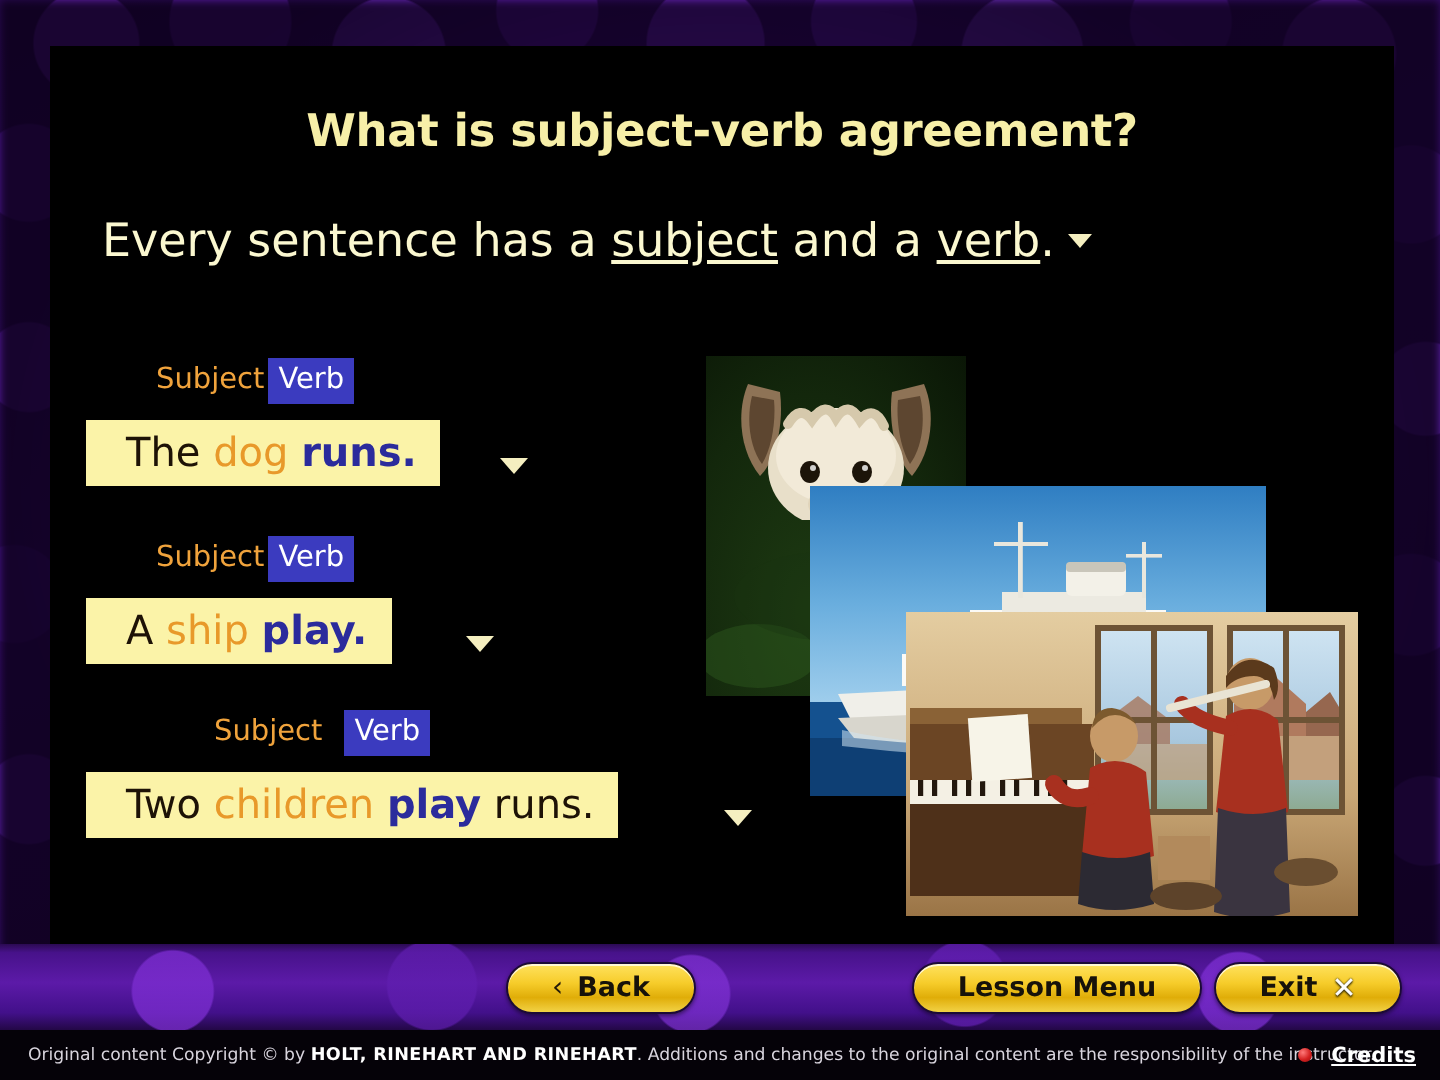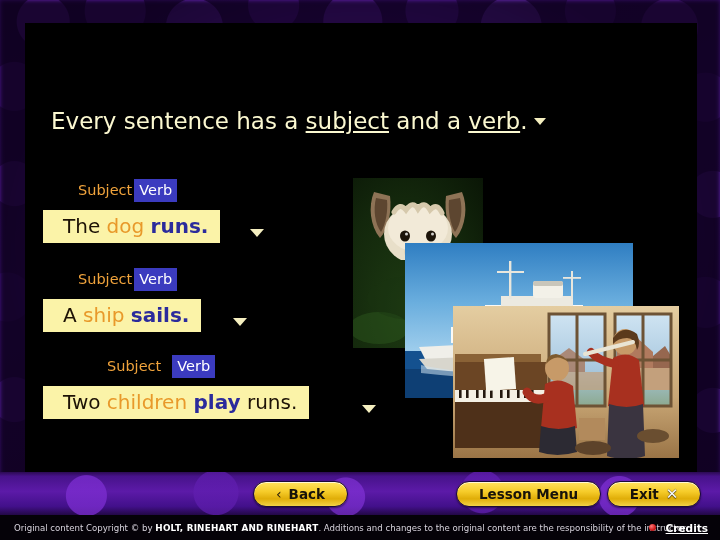--- a/index.html
+++ b/index.html
@@ -256,20 +256,21 @@
 </head>
 <body>
 
 <div id="slide">
 
   <div class="bg-base"></div>
   <div class="bg-haze"></div>
 
   <div id="panel">
 
+    <div id="title">What is subject-verb agreement?</div>
 
     <div id="intro"><span>Every sentence has a </span><u>subject</u><span> and a </span><u>verb</u><span>.</span><span class="tri"></span></div>
 
     <div class="photo" id="photo-dog">
       <svg class="dog" viewBox="0 0 108 74">
 
         <path d="M10 6 C4 20 6 40 16 52 C24 44 28 26 26 10 Z" fill="#8e7356"></path>
         <path d="M12 12 C9 24 11 38 17 46 C22 38 24 24 23 14 Z" fill="#5d4630"></path>
 
         <path d="M98 6 C104 20 102 40 92 52 C84 44 80 26 82 10 Z" fill="#8e7356"></path>
@@ -437,21 +438,21 @@
     </div>
 
     <div class="example">
       <div class="labels" style="left:51px; top:160px;"><span class="lbl-subject">Subject</span><span class="lbl-verb">Verb</span></div>
       <div class="sentence" style="left:18px; top:187px;"><span class="w-plain">The </span><span class="w-subject">dog</span><span class="w-plain"> </span><span class="w-verb">runs.</span><span class="w-plain"></span></div>
       <div class="tri-free" style="left:225px; top:206px;"></div>
     </div>
 
     <div class="example">
       <div class="labels" style="left:51px; top:249px;"><span class="lbl-subject">Subject</span><span class="lbl-verb">Verb</span></div>
-      <div class="sentence" style="left:18px; top:276px;"><span class="w-plain">A </span><span class="w-subject">ship</span><span class="w-plain"> </span><span class="w-verb">sails.</span><span class="w-plain"></span></div>
+      <div class="sentence" style="left:18px; top:276px;"><span class="w-plain">A </span><span class="w-subject">ship</span><span class="w-plain"> </span><span class="w-verb">play.</span><span class="w-plain"></span></div>
       <div class="tri-free" style="left:208px; top:295px;"></div>
     </div>
 
     <div class="example">
       <div class="labels" style="left:80px; top:336px;"><span class="lbl-subject">Subject</span><span style="display:inline-block;width:9px;"></span><span class="lbl-verb">Verb</span></div>
       <div class="sentence" style="left:18px; top:363px;"><span class="w-plain">Two </span><span class="w-subject">children</span><span class="w-plain"> </span><span class="w-verb">play</span><span class="w-plain"> runs.</span></div>
       <div class="tri-free" style="left:337px; top:382px;"></div>
     </div>
 
   </div>

